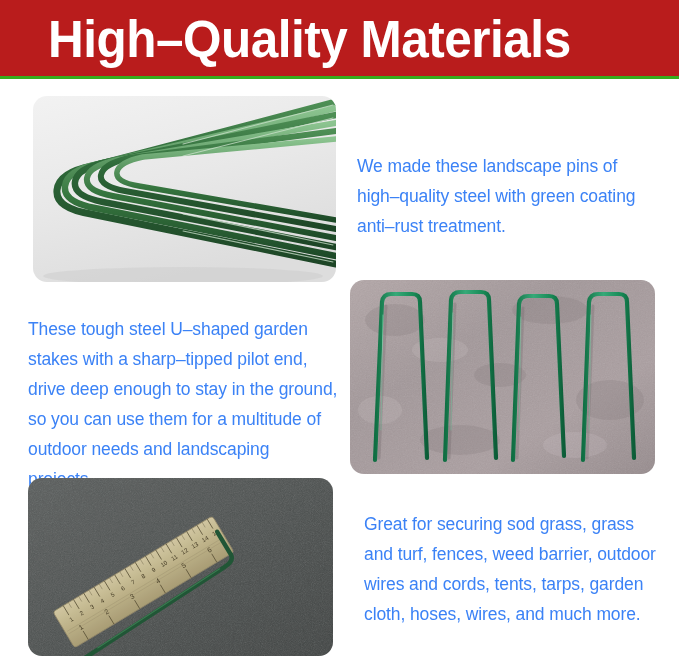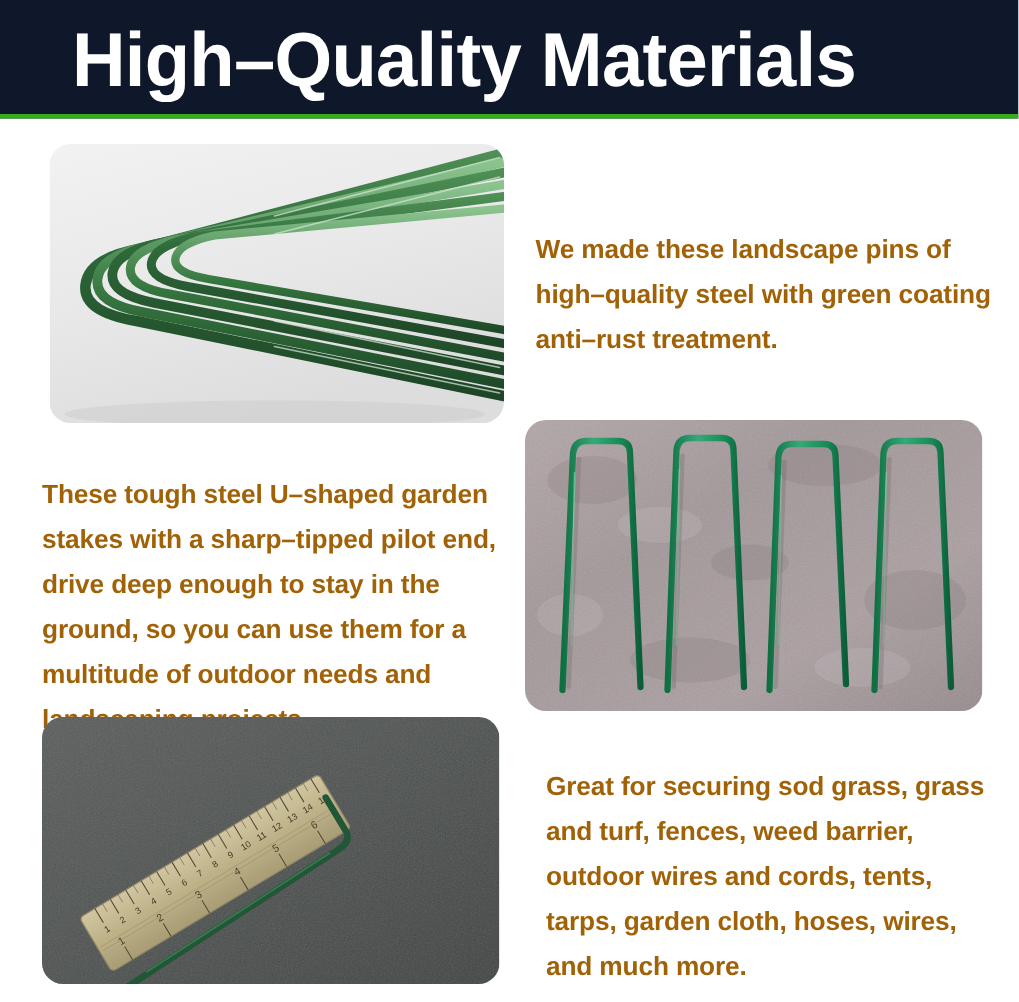--- a/index.html
+++ b/index.html
@@ -15,21 +15,21 @@
     position: relative;
   }
 
   
   .banner {
     position: absolute;
     left: 0;
     top: 0;
     width: 679px;
     height: 79px;
-    background: #0f172a;
+    background: #b91c1c;
     box-sizing: border-box;
     border-bottom: 3px solid #37ad1c;
     overflow: hidden;
   }
   .banner-title {
     position: absolute;
     left: 48px;
     top: 11px;
     color: #ffffff;
     font-family: "Liberation Sans Narrow", "Liberation Sans", sans-serif;
@@ -51,24 +51,24 @@
   .photo svg { display: block; width: 100%; height: 100%; }
 
   
   #photo-stack   { left: 33px;  top: 96px;  width: 303px; height: 186px; }
   #photo-concrete{ left: 350px; top: 280px; width: 305px; height: 194px; }
   #photo-ruler   { left: 28px;  top: 478px; width: 305px; height: 178px; }
 
   
   .para {
     position: absolute;
-    color: #a16207;
+    color: #3b82f6;
     font-size: 17.5px;
     line-height: 30px;
-    font-weight: 700;
+    font-weight: 400;
     letter-spacing: -0.1px;
   }
   #para-materials { left: 357px; top: 133px; width: 305px; }
   #para-stakes    { left: 28px;  top: 296px; width: 310px; }
   #para-uses      { left: 364px; top: 491px; width: 300px; }
 </style>
 </head>
 <body>
 
 <div class="banner">

